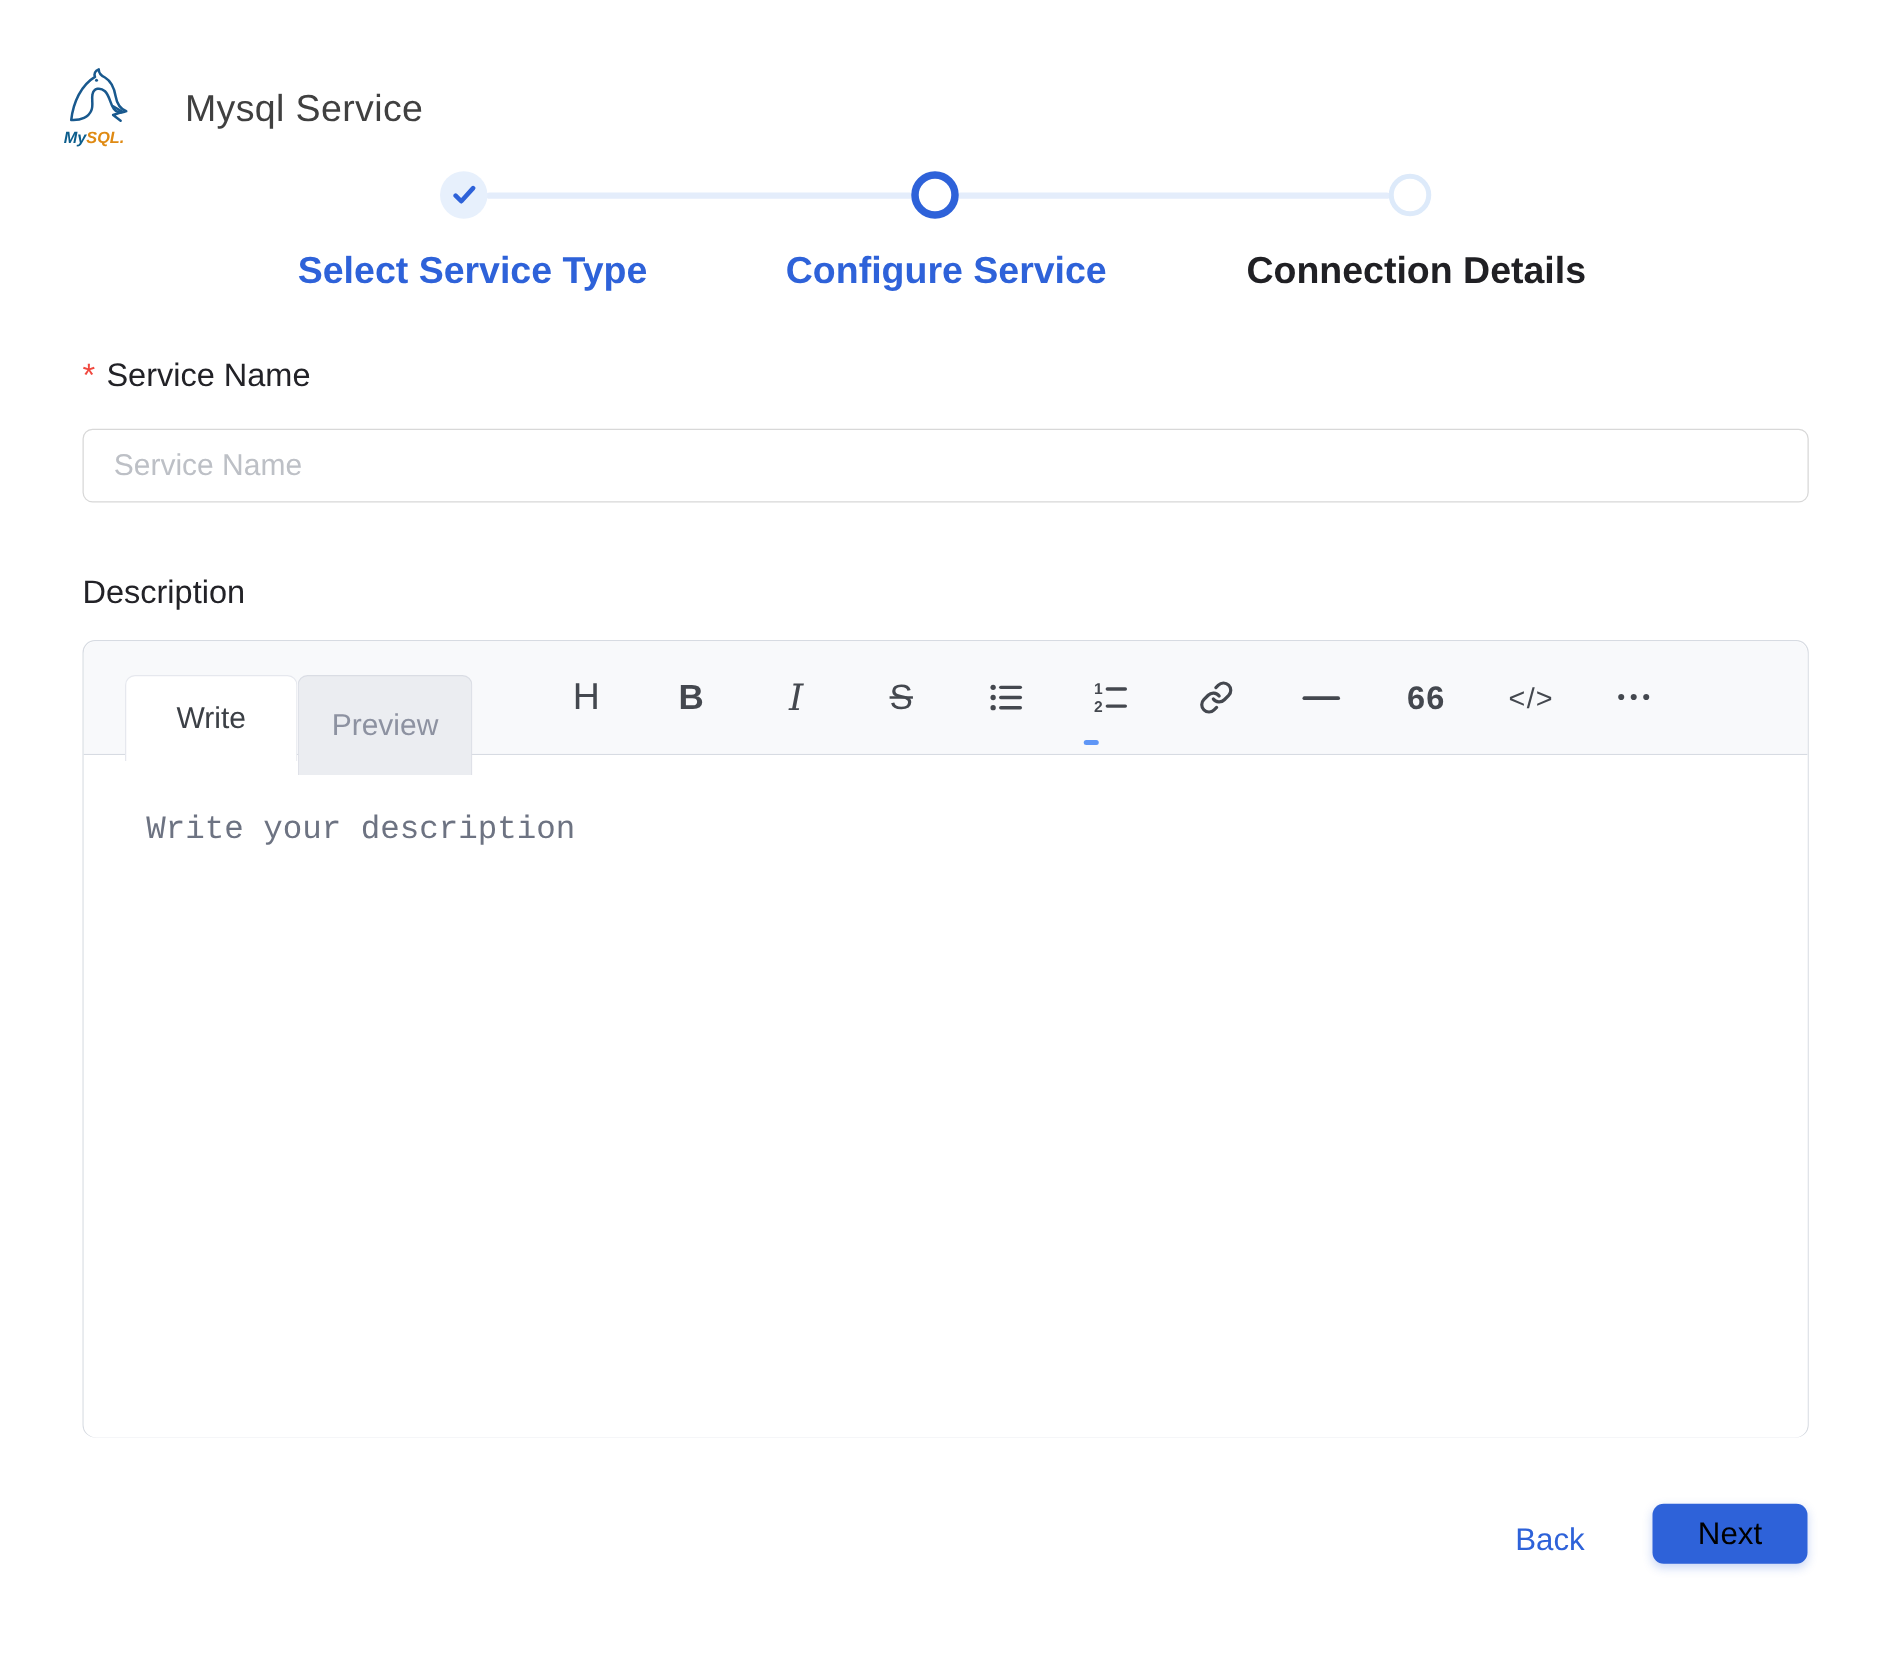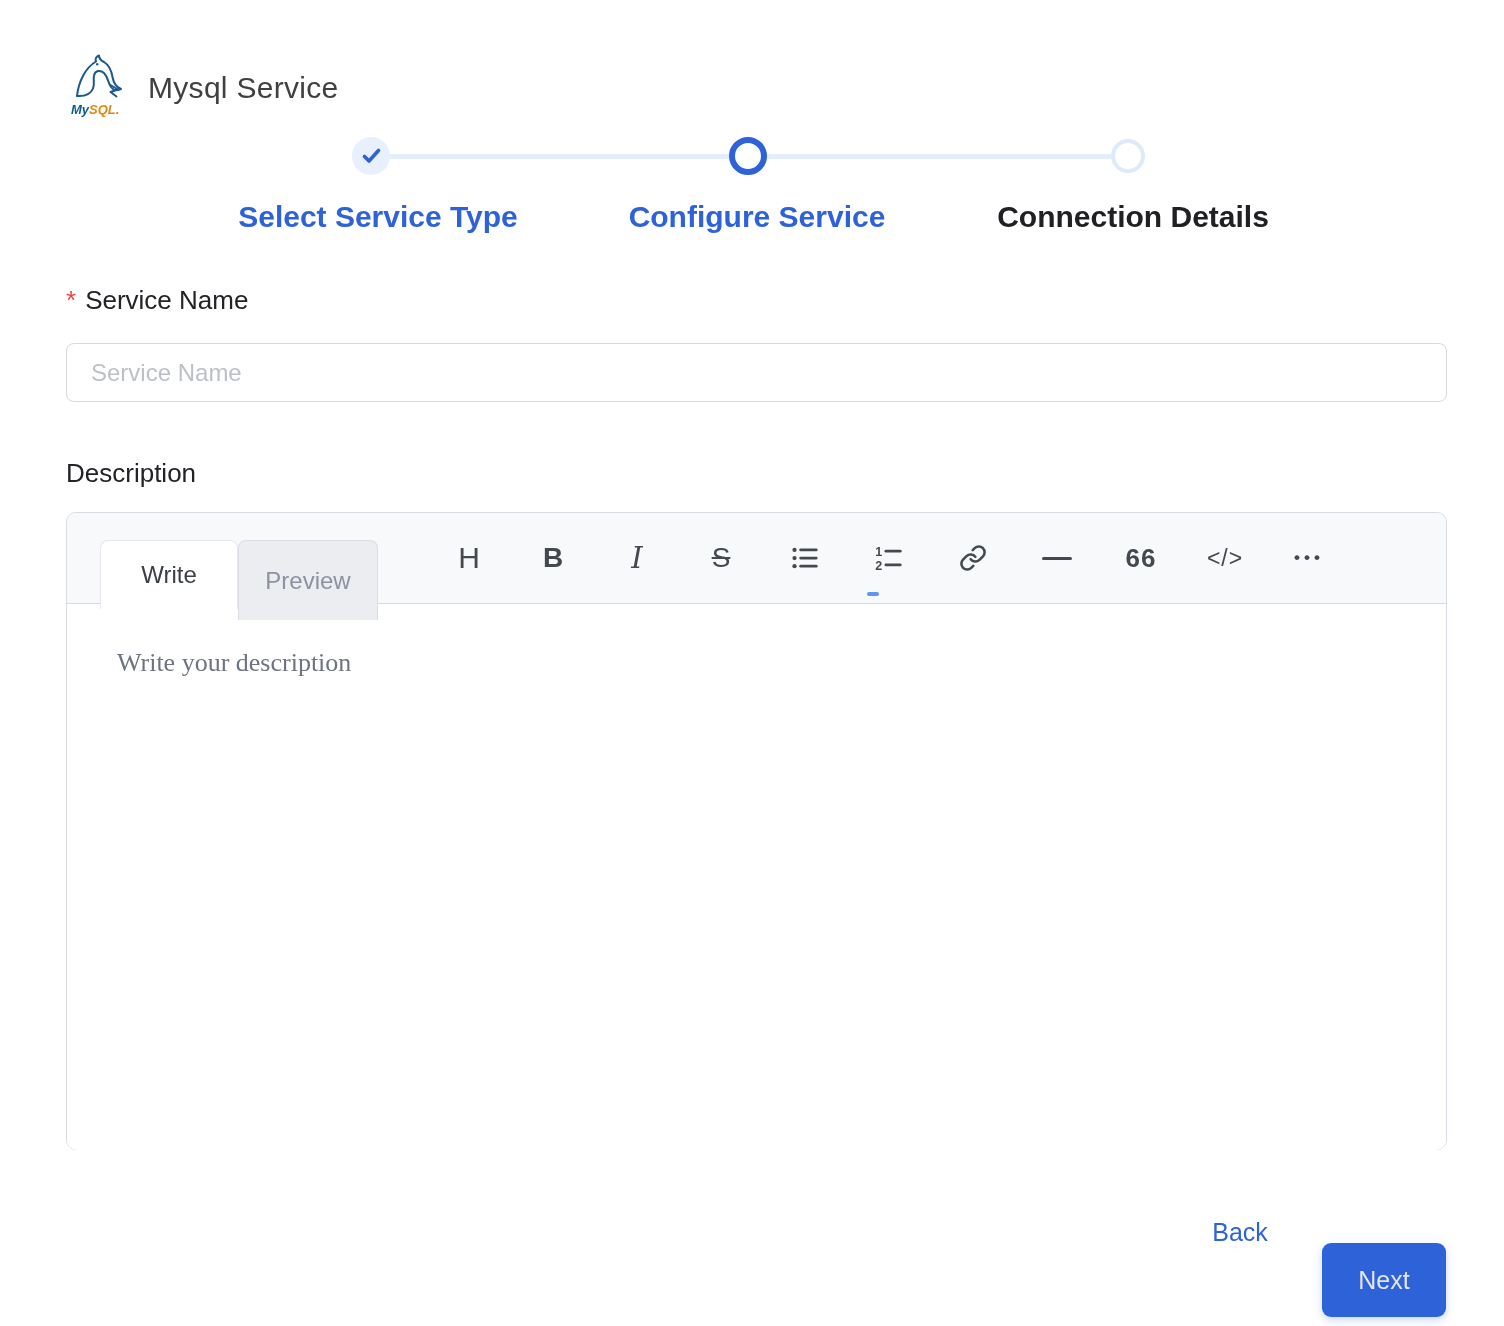--- a/index.html
+++ b/index.html
@@ -8,21 +8,21 @@
     width: 1504px; height: 1326px;
     position: relative;
     background: #ffffff;
     font-family: "Liberation Sans", sans-serif;
     color: #27262a;
     overflow: hidden;
   }
   .abs { position: absolute; }
 
   
-  .logo { left: 64px; top: 54px; width: 70px; height: 66px; text-align: center; }
+  .logo { left: 44px; top: 54px; width: 70px; height: 66px; text-align: center; }
   .page-title {
     left: 148px; top: 71px;
     font-size: 30px; font-weight: 500; color: #404040; letter-spacing: 0.3px;
   }
 
   
   .connector { height: 5px; background: #e4edfb; border-radius: 3px; top: 154px; }
   .connector-1 { left: 389px; width: 341px; }
   .connector-2 { left: 766px; width: 346px; }
   .step-circle {
@@ -97,40 +97,39 @@
   .gl-more { font-size: 17px; font-weight: 700; letter-spacing: 4px; }
   .hr-icon { width: 30px; height: 3px; background: #44484f; border-radius: 2px; }
   .ol-caret {
     position: absolute; left: 800px; top: 79px;
     width: 12px; height: 4px; background: #4e8bf5; border-radius: 2px; opacity: .9;
   }
   .editor-body {
     display: block; width: 100%; height: 546px;
     border: none; outline: none; resize: none;
     padding: 44px 50px; font-size: 26px; color: #a16207;
-    font-family: Liberation Serif, serif;
+    font-family: Liberation Mono, monospace;
     border-radius: 0 0 10px 10px; background: #fff;
   }
   .editor-body::placeholder { color: #6d7382; }
 
   
   .back-btn {
     left: 1178px; top: 1209px; width: 124px; height: 46px;
     display: flex; align-items: center; justify-content: center;
     font-size: 25px; font-weight: 500; color: #2e62d9;
     background: transparent; border: none; cursor: pointer;
     font-family: "Liberation Sans", sans-serif;
   }
   .next-btn {
-    left: 1322px; top: 1203px; width: 124px; height: 74px;
-    background: #2e62d9; color: #e5e5e5; border: none; border-radius: 9px;
+    left: 1322px; top: 1203px; width: 124px; height: 48px;
+    background: #2e62d9; color: #000000; border: none; border-radius: 9px;
     font-size: 25px; font-weight: 500; cursor: pointer;
     font-family: "Liberation Sans", sans-serif;
     box-shadow: 0 3px 8px rgba(46, 98, 217, 0.25);
-    margin-top: 40px;
   }
 </style>
 </head>
 <body>
 
 <div class="abs logo">
   <svg viewBox="0 0 70 66" width="70" height="66">
     <g fill="#ffffff" stroke="#19598e" stroke-width="2" stroke-linejoin="round" stroke-linecap="round">
       <path d="M13 42 C14.5 28 21 14 32 7.5 C31 5 32 2.5 35 1.5 C35 4.5 37 6.5 40 8 C45 11 47.5 17 48.5 23 C49.5 29 52 33 57 35 C53 37 49 36 47 33 C44 29 44 23 40 19 C36 15.5 31 16.5 30 21.5 C29 25.5 31 30 29 34.5 C27 39.5 21 42.5 13 42 Z"></path>
       <path d="M46.5 31 l7.5 4.5 -7.5 2.5 6 4.5" fill="none"></path>

